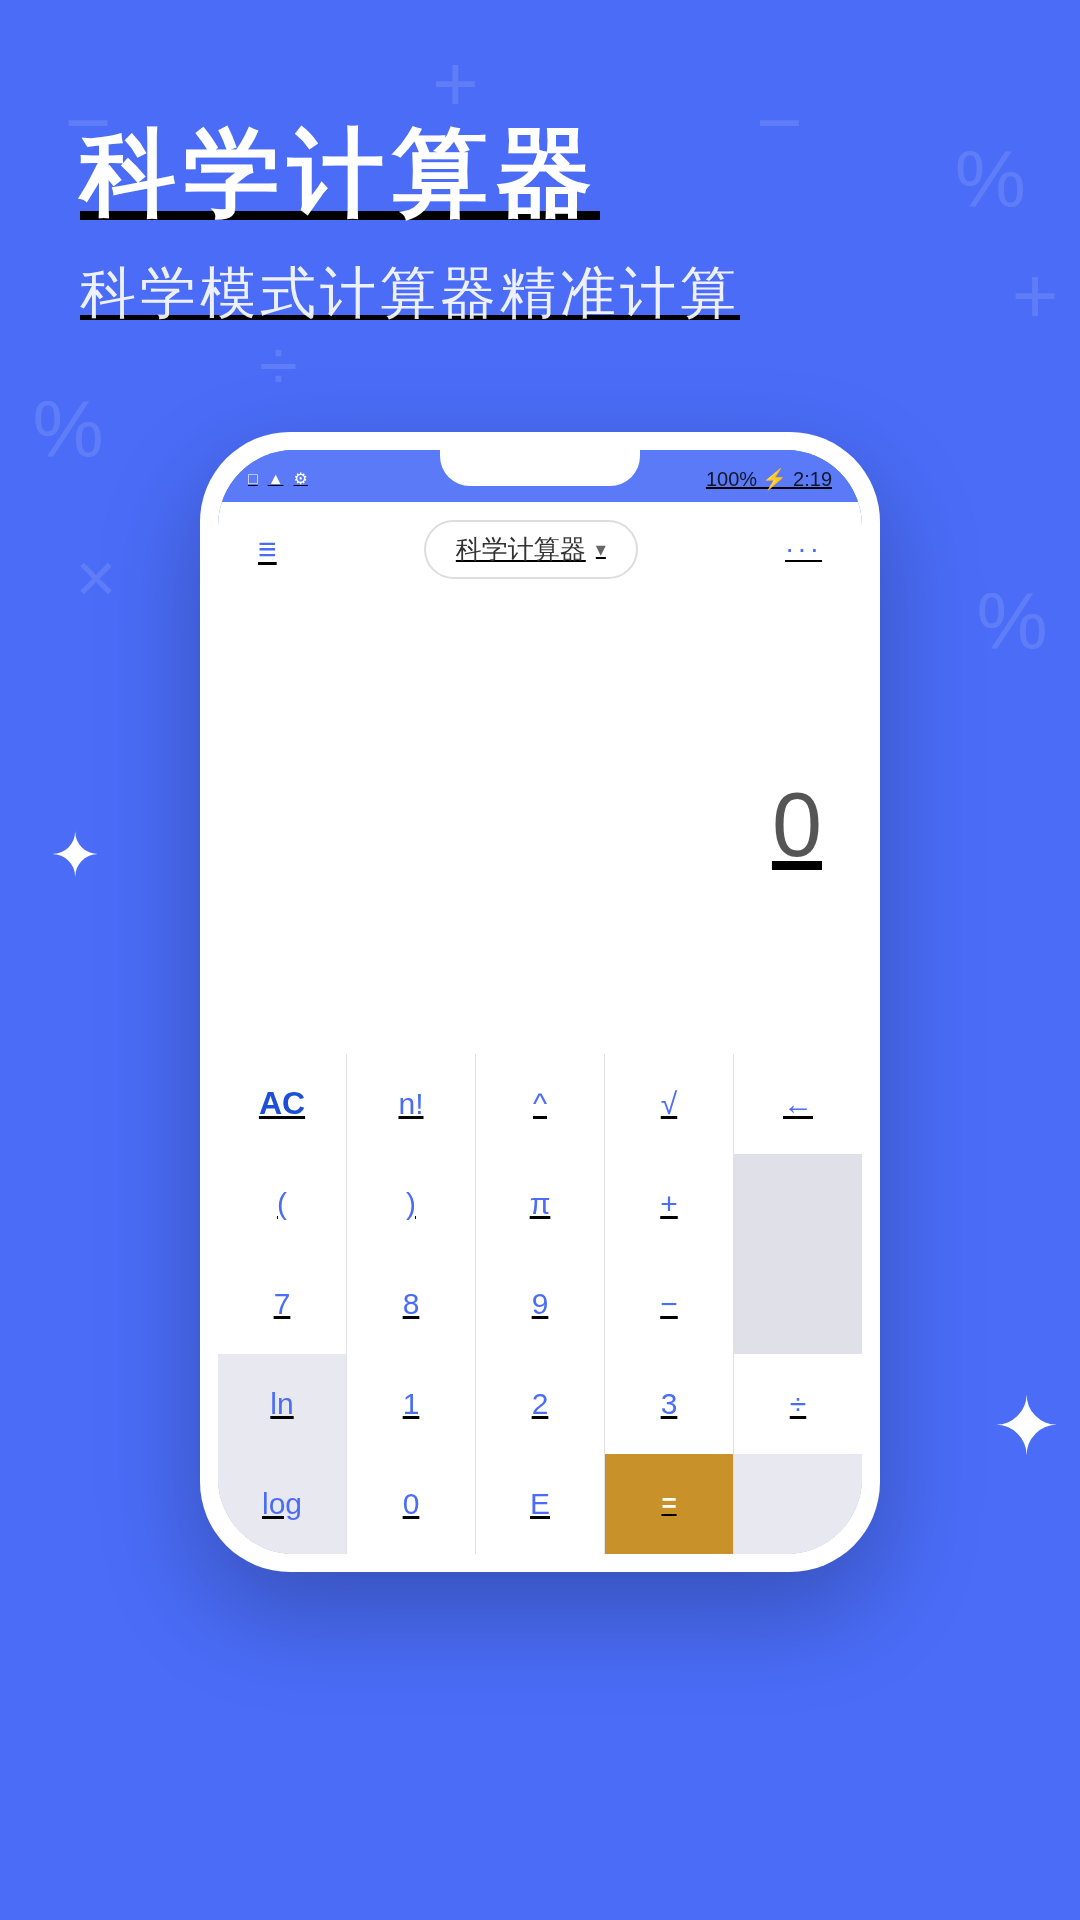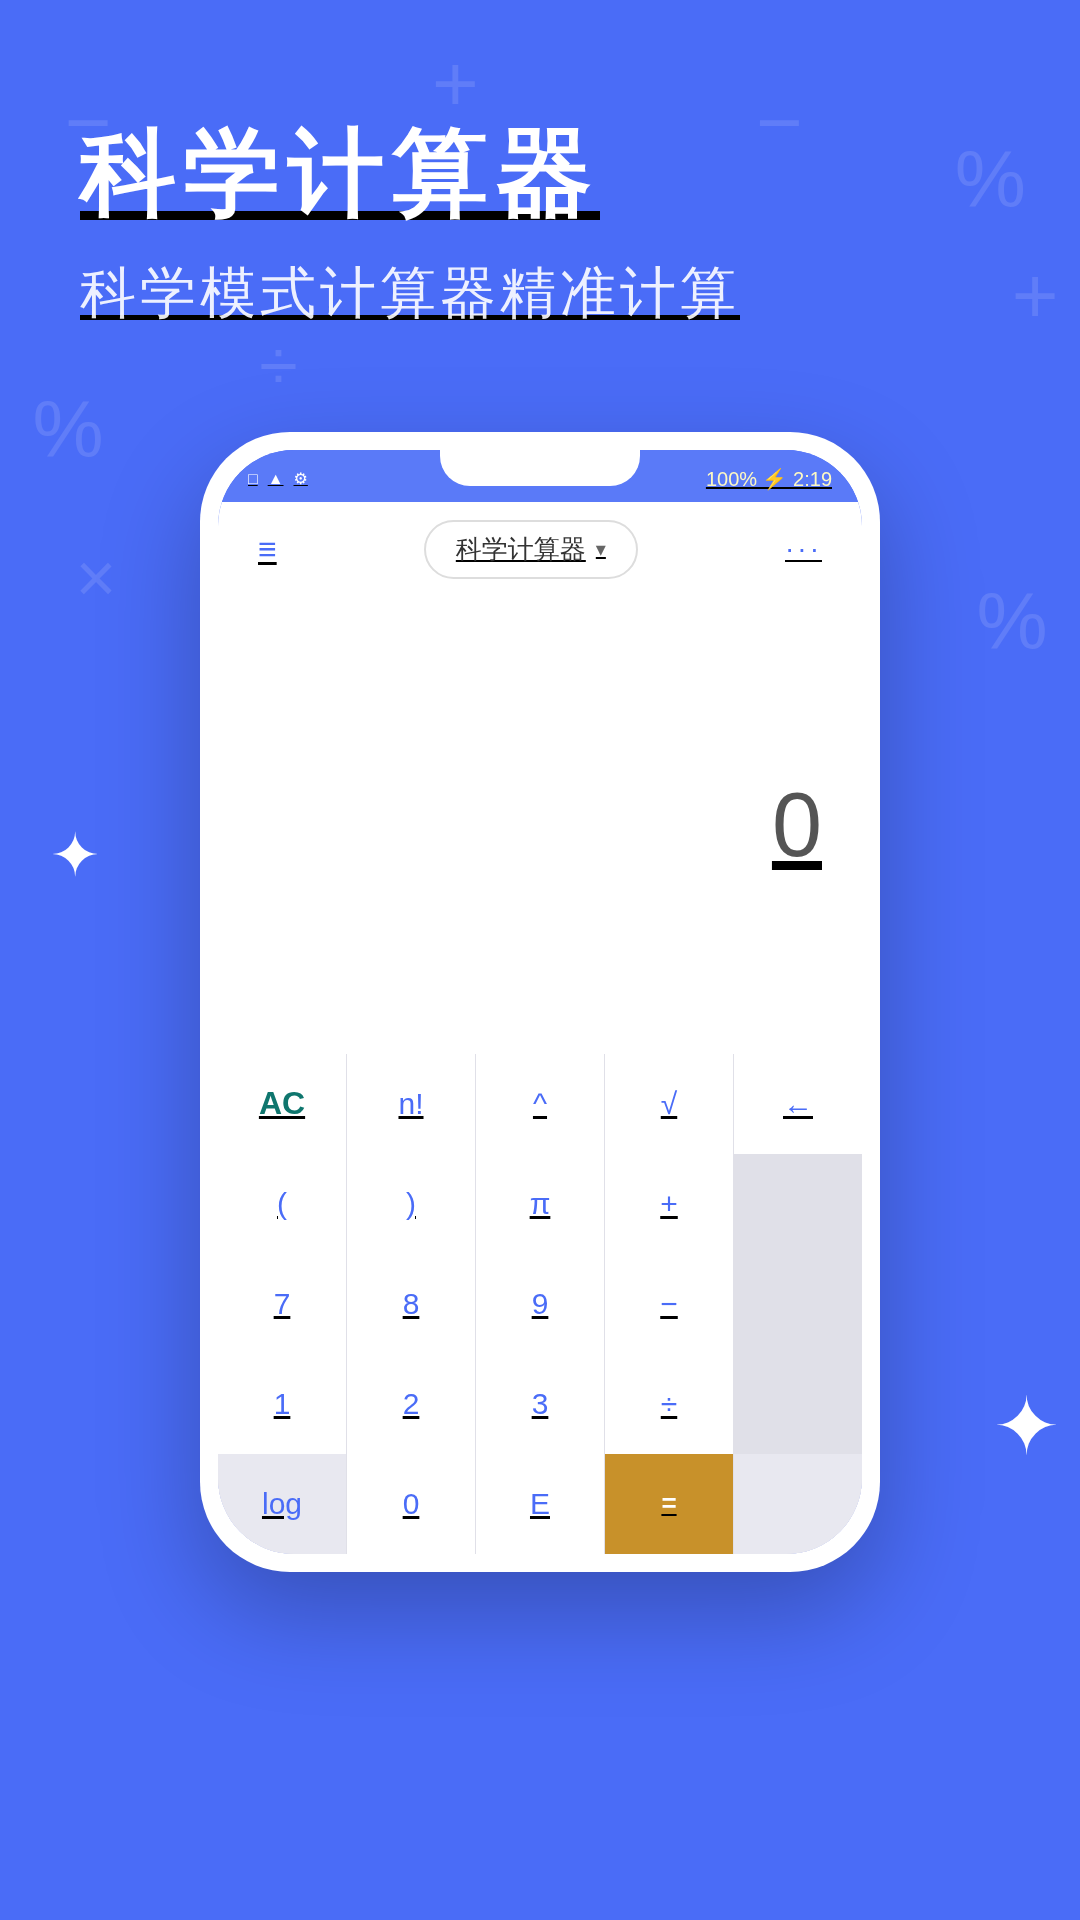--- a/index.html
+++ b/index.html
@@ -114,21 +114,21 @@
     .status-left {
       display: flex;
       gap: 10px;
       align-items: center;
     }
     .status-right {
       display: flex;
       align-items: flex-end;
       gap: 8px;
       font-size: 20px;
-      color: #fef9c3;
+      color: #0f172a;
     }
 
     
     .notch {
       position: absolute;
       top: 0;
       left: 50%;
       transform: translateX(-50%);
       width: 200px;
       height: 36px;
@@ -207,21 +207,21 @@
       height: 100px;
       display: flex;
       align-items: center;
       justify-content: center;
       font-size: 30px;
       color: #4a6cf7;
       cursor: pointer;
       user-select: none;
       font-weight: 500;
     }
-    .key.orange-red { color: #0f766e; font-weight: 700; font-size: 32px; }
+    .key.orange-red { color: #1d4ed8; font-weight: 700; font-size: 32px; }
     .key.op { color: #4a6cf7; }
     .key.gray-bg { background: #e8e8f0; }
     .key.golden {
       background: #c8912a;
       color: white;
       font-size: 26px;
       font-weight: 600;
     }
   </style>
 </head>
@@ -301,20 +301,21 @@
 
           <div class="key-row">
             <div class="key">7</div>
             <div class="key">8</div>
             <div class="key">9</div>
             <div class="key op">−</div>
           </div>
 
 
           <div class="key-row">
+            <div class="key gray-bg">ln</div>
             <div class="key">1</div>
             <div class="key">2</div>
             <div class="key">3</div>
             <div class="key op">÷</div>
           </div>
 
           <div class="key-row">
             <div class="key gray-bg">log</div>
             <div class="key">0</div>
             <div class="key">E</div>

